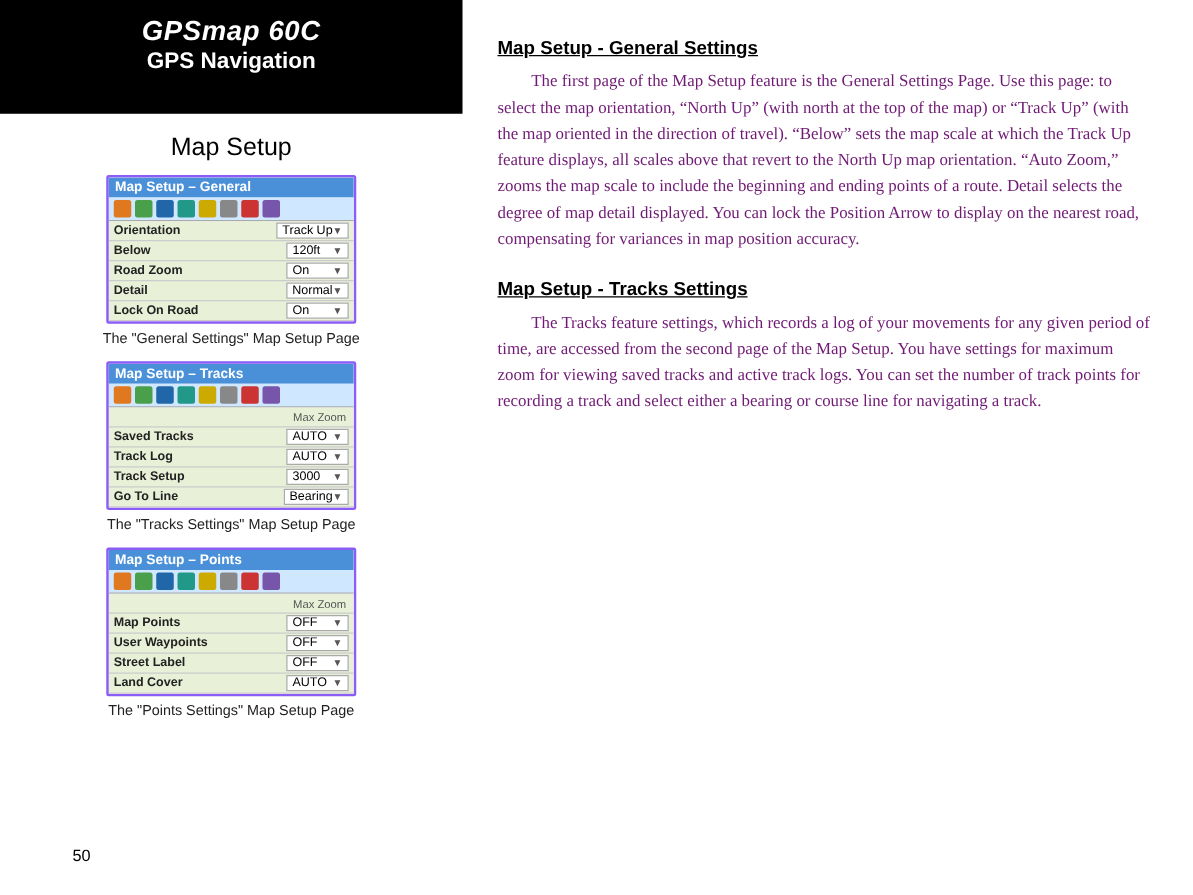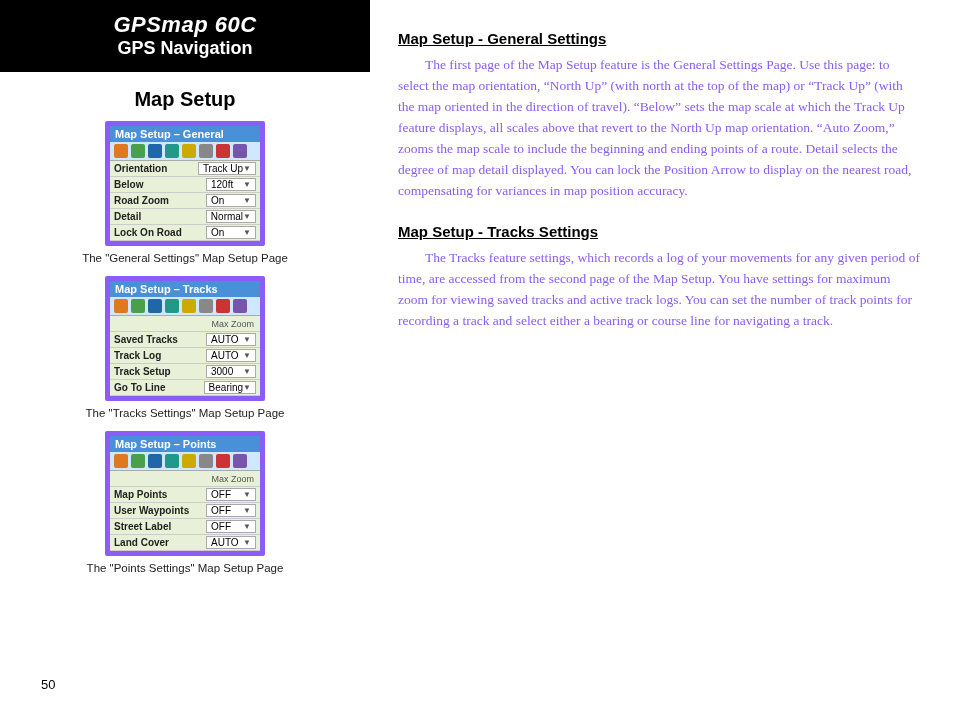--- a/index.html
+++ b/index.html
@@ -18,21 +18,21 @@
       width: 370px;
       min-width: 370px;
       background: #fff;
       display: flex;
       flex-direction: column;
     }
 
     .sidebar-header {
       background: #000;
       color: #fff;
-      padding: 12px 20px 13px 20px;
+      padding: 12px 20px 32px 20px;
       text-align: center;
     }
 
     .sidebar-header .title-main {
       font-style: italic;
       font-weight: bold;
       font-size: 22px;
       font-family: Arial, sans-serif;
       letter-spacing: 0.5px;
     }
@@ -45,31 +45,31 @@
     }
 
     .sidebar-content {
       padding: 10px 30px 10px 30px;
       flex: 1;
     }
 
     .section-title {
       text-align: center;
       font-size: 20px;
-      font-weight: bold;
+      font-weight: normal;
       font-family: Arial, sans-serif;
       margin-bottom: 10px;
       margin-top: 6px;
     }
 
     
     .gps-screen {
-      border: 5px solid #8b5cf6;
+      border: 2px solid #8b5cf6;
       border-radius: 2px;
-      width: 160px;
+      width: 200px;
       margin: 0 auto 6px auto;
       overflow: hidden;
       font-size: 11px;
       font-family: Arial, sans-serif;
     }
 
     .gps-titlebar {
       background: #4a90d9;
       color: #fff;
       font-weight: bold;
@@ -153,21 +153,21 @@
       text-align: center;
       font-size: 11.5px;
       font-family: Arial, sans-serif;
       color: #222;
       margin-bottom: 12px;
     }
 
     .page-number {
       position: absolute;
       bottom: 16px;
-      left: 19px;
+      left: 36px;
       font-size: 13px;
       font-family: Arial, sans-serif;
       font-weight: normal;
     }
 
     
     .main-content {
       flex: 1;
       padding: 30px 32px 20px 28px;
       overflow-y: auto;
@@ -182,21 +182,21 @@
       font-weight: bold;
       font-family: Arial, sans-serif;
       text-decoration: underline;
       margin-bottom: 8px;
       color: #000;
     }
 
     .content-section p {
       font-size: 13.5px;
       line-height: 1.55;
-      color: #8b5cf6;
+      color: #701a75;
       text-indent: 2em;
     }
   </style>
 </head>
 <body>
 
 <div class="sidebar">
   <div class="sidebar-header">
     <div class="title-main">GPSmap 60C</div>
     <div class="title-sub">GPS Navigation</div>

